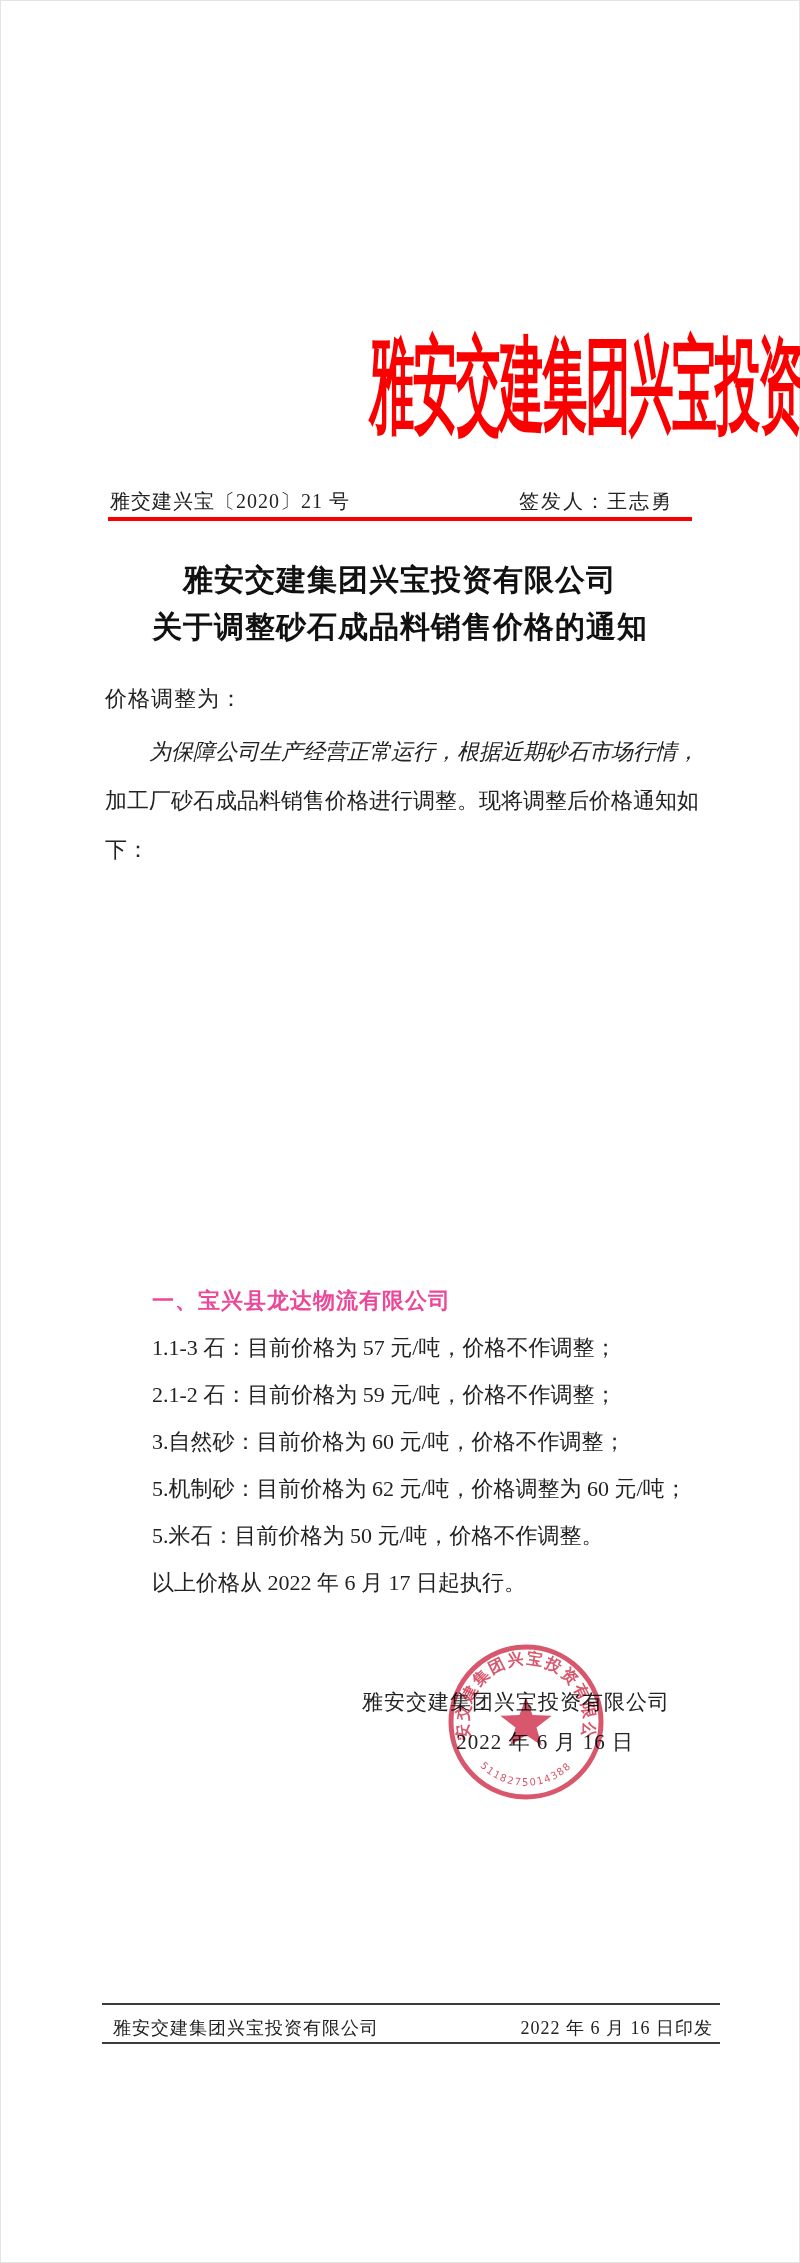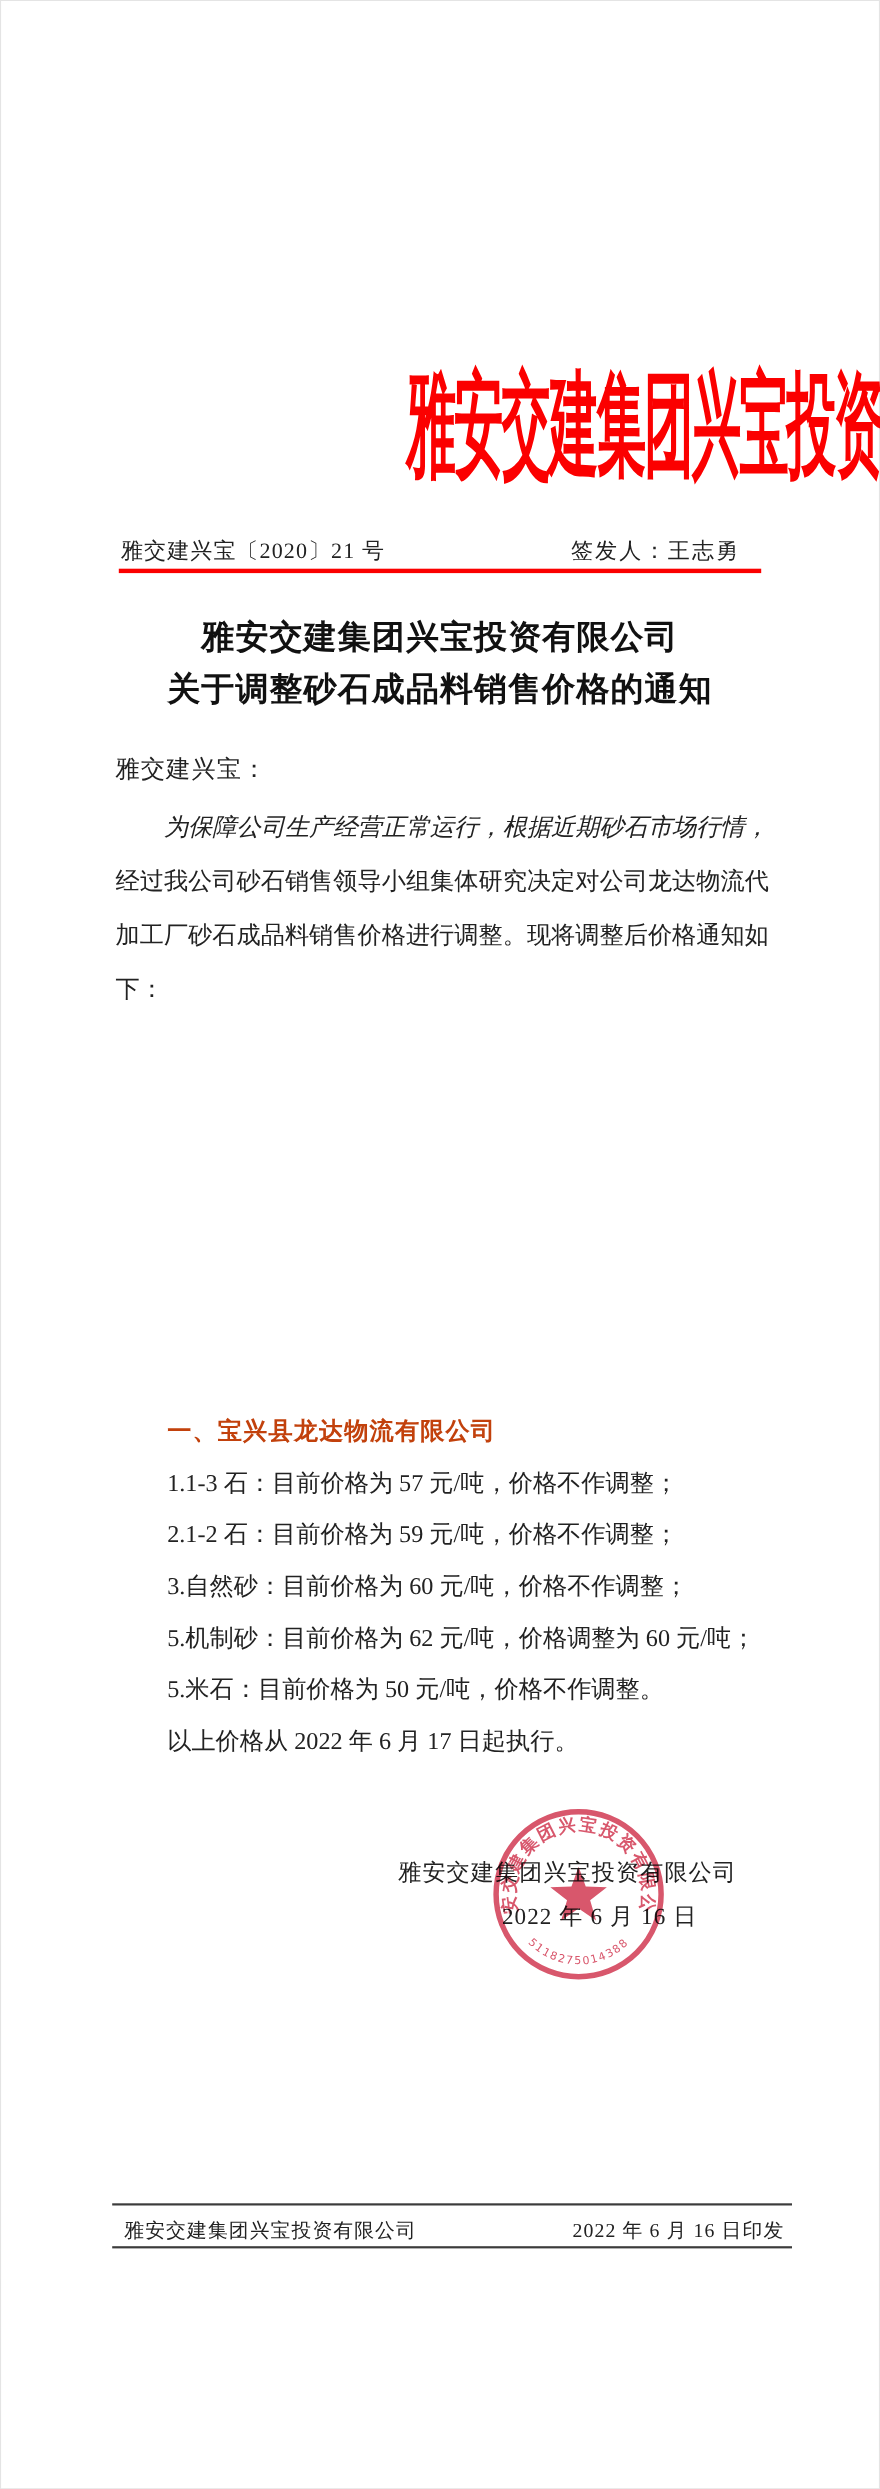--- a/index.html
+++ b/index.html
@@ -55,21 +55,21 @@
   .paragraph .pline.first{padding-left:44px;font-style:italic;}
   .paragraph .pline.last{text-align:left;text-align-last:left;}
   
   .price-list{
     position:absolute;top:1277px;left:110px;width:584px;
     font-size:22px;line-height:47px;color:#222;
   }
   .price-list .row{padding-left:42px;white-space:nowrap;}
   .price-list .heading{
     font-family:"Liberation Sans","DejaVu Sans",sans-serif;
-    font-weight:bold;letter-spacing:1px;color:#c2410c;
+    font-weight:bold;letter-spacing:1px;color:#ec4899;
   }
   
   .signature{
     position:absolute;top:1691px;right:130px;
     font-size:21px;line-height:22px;color:#222;text-align:right;
   }
   .signature .company{letter-spacing:1px;white-space:nowrap;}
   .signature .date{margin-top:18px;text-align:right;padding-right:36px;letter-spacing:1px;}
   
   .seal{
@@ -101,25 +101,24 @@
     <span class="right">签发人：王志勇</span>
   </div>
 
   <div class="red-rule" style="background:#fb0000;"></div>
 
   <div class="doc-title">
     <div>雅安交建集团兴宝投资有限公司</div>
     <div>关于调整砂石成品料销售价格的通知</div>
   </div>
 
-  <div class="salutation">雅交建兴宝：</div>
+  <div class="salutation">价格调整为：</div>
 
   <div class="paragraph">
     <div class="pline first">为保障公司生产经营正常运行，根据近期砂石市场行情，</div>
-    <div class="pline">经过我公司砂石销售领导小组集体研究决定对公司龙达物流代</div>
     <div class="pline">加工厂砂石成品料销售价格进行调整。现将调整后价格通知如</div>
     <div class="pline last">下：</div>
   </div>
 
   <div class="price-list">
     <div class="row heading">一、宝兴县龙达物流有限公司</div>
     <div class="row">1.1-3 石：目前价格为 57 元/吨，价格不作调整；</div>
     <div class="row">2.1-2 石：目前价格为 59 元/吨，价格不作调整；</div>
     <div class="row">3.自然砂：目前价格为 60 元/吨，价格不作调整；</div>
     <div class="row">5.机制砂：目前价格为 62 元/吨，价格调整为 60 元/吨；</div>

